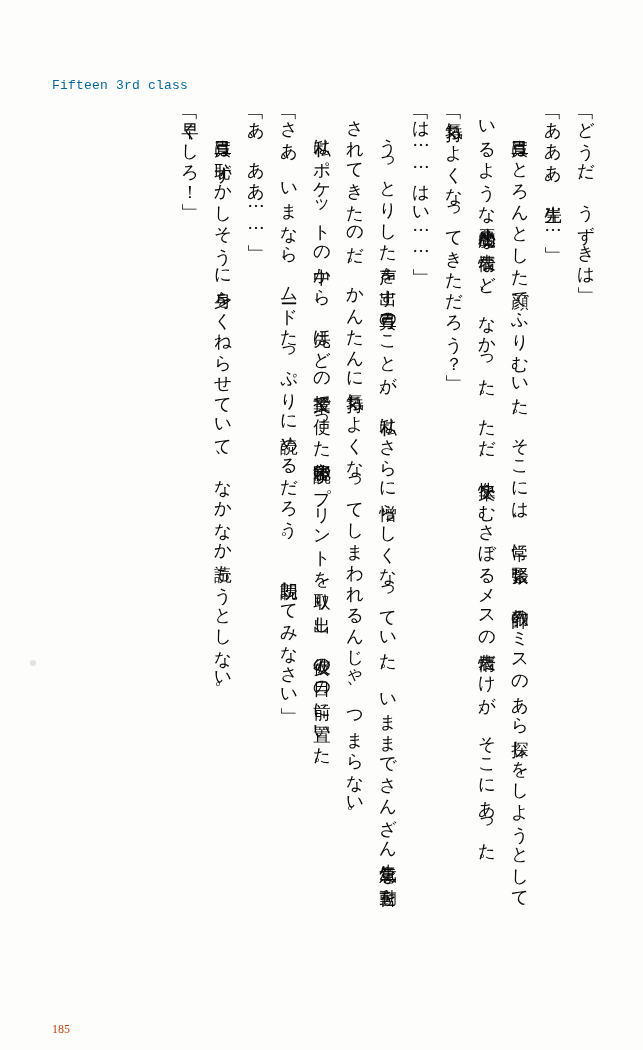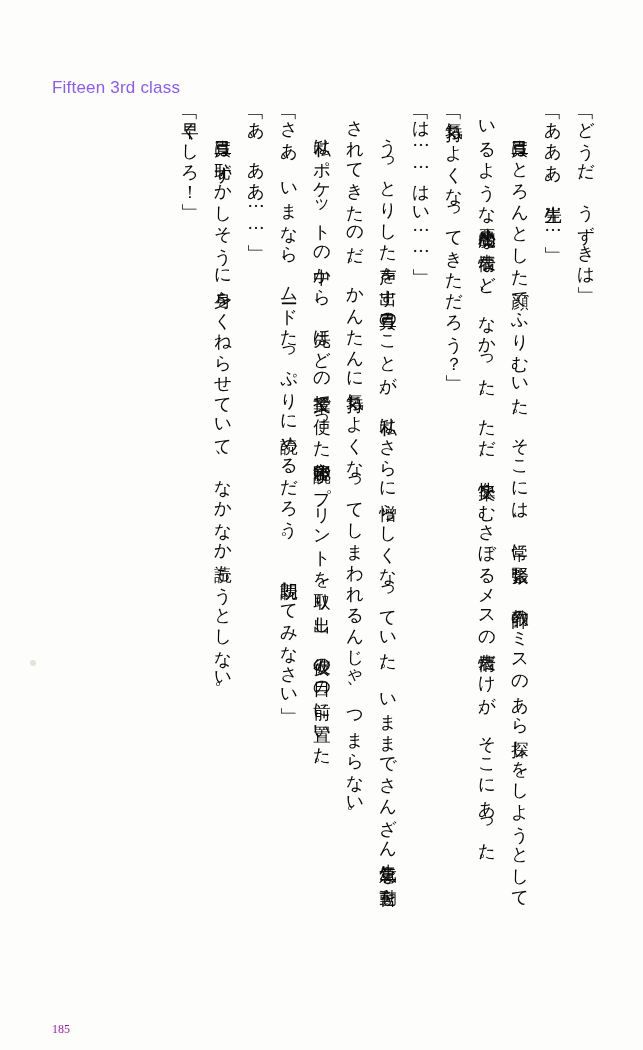--- a/index.html
+++ b/index.html
@@ -20,33 +20,33 @@
     top: 0;
     left: 0;
     width: 643px;
     height: 1050px;
     background: #fdfdfb;
   }
   .header {
     position: absolute;
     top: 78px;
     left: 52px;
-    font-family: Liberation Sans, sans-serif;
-    font-size: 17px;
+    font-family: Liberation Mono, monospace;
+    font-size: 13px;
     letter-spacing: 0.2px;
-    color: #8b5cf6;
+    color: #0369a1;
     white-space: nowrap;
   }
   .folio {
     position: absolute;
     left: 52px;
     top: 1022px;
     font-family: "Liberation Serif", serif;
     font-size: 12px;
-    color: #a21caf;
+    color: #c2410c;
   }
   .body-text {
     position: absolute;
     top: 108px;
     left: 40px;
     width: 562px;
     height: 790px;
     writing-mode: vertical-rl;
     text-orientation: upright;
     font-family: "DejaVu Serif", serif;

